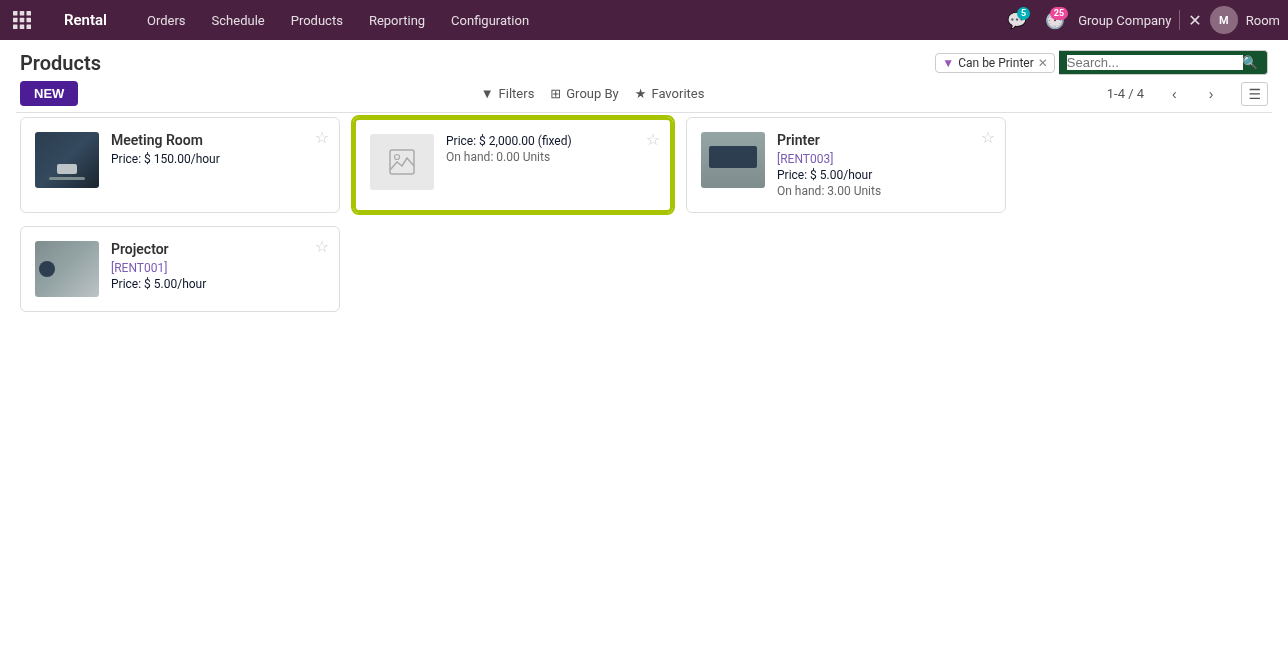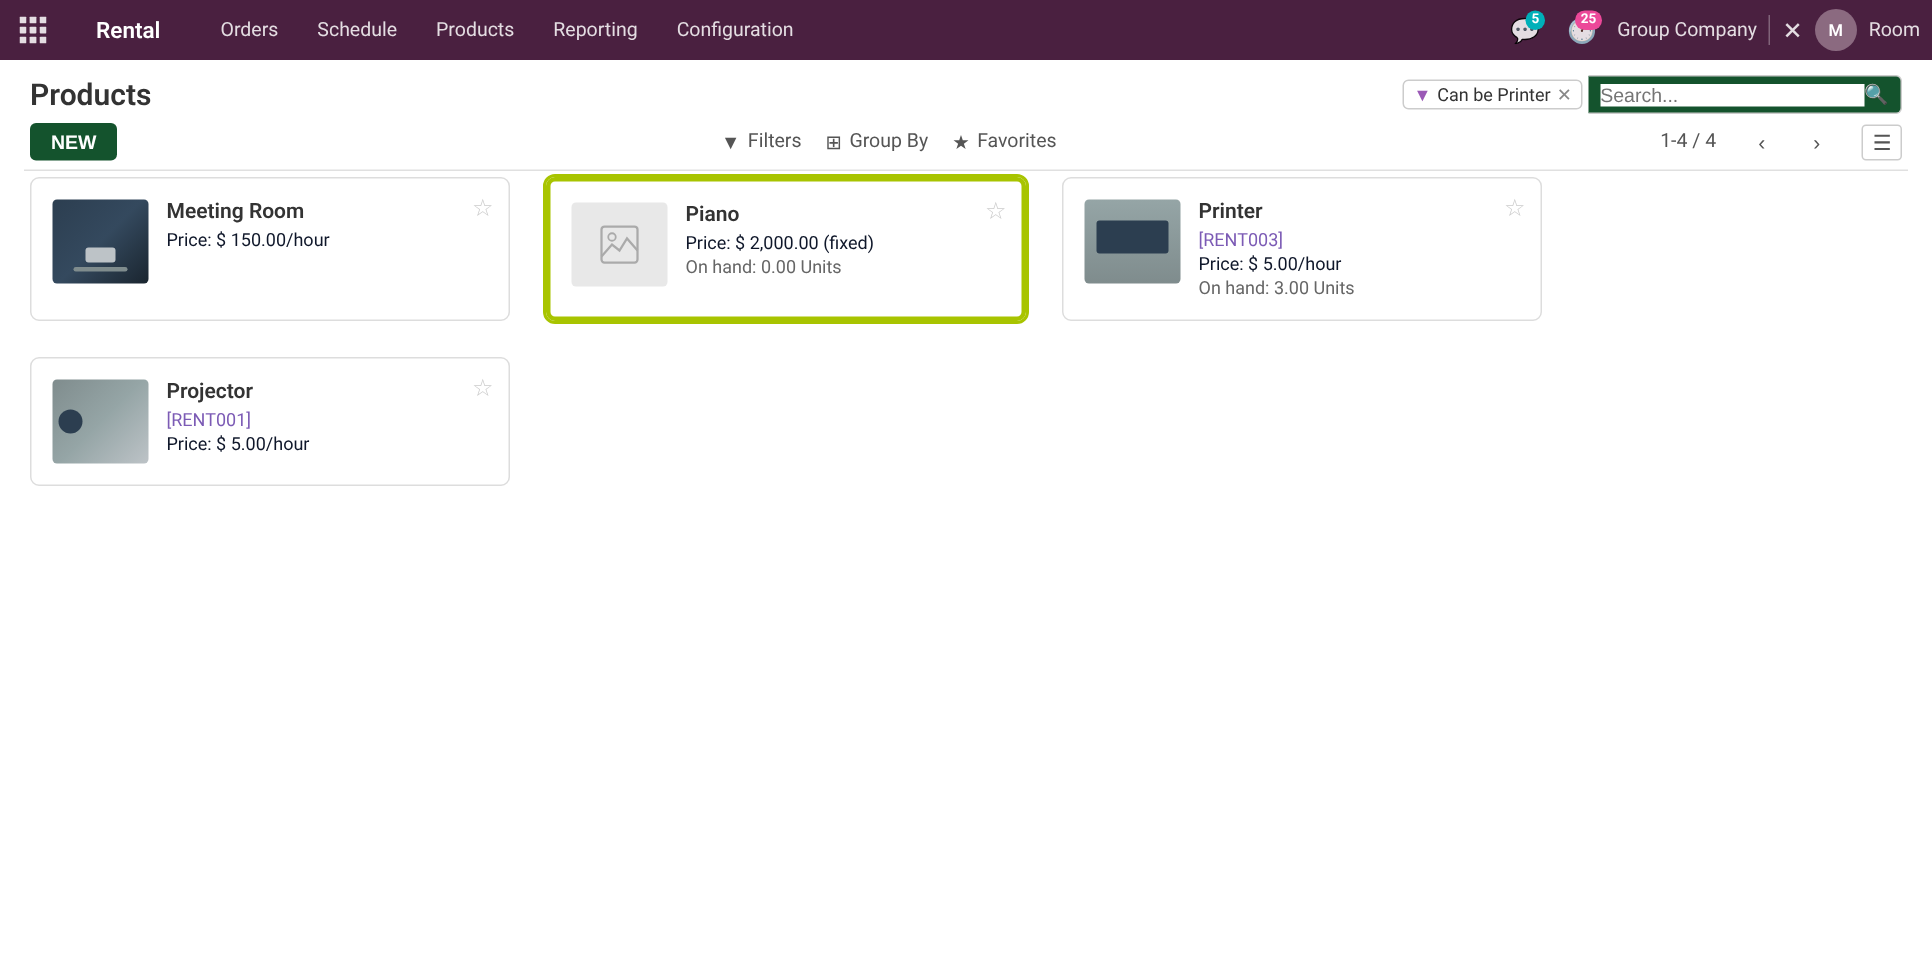--- a/index.html
+++ b/index.html
@@ -155,21 +155,21 @@
 
     
     .toolbar {
       display: flex;
       align-items: center;
       justify-content: space-between;
       padding: 6px 20px;
     }
     .toolbar-left { display: flex; align-items: center; gap: 8px; }
     .btn-new {
-      background: #14532d;
+      background: #4c1d95;
       color: #fff;
       border: none;
       border-radius: 4px;
       padding: 5px 14px;
       font-size: 13px;
       font-weight: 600;
       cursor: pointer;
     }
     .toolbar-filters {
       display: flex;
@@ -206,21 +206,21 @@
       cursor: pointer;
       color: #555;
       font-size: 14px;
       padding: 3px 6px;
       border-radius: 3px;
     }
 
     
     .cards-grid {
       display: flex;
-      gap: 16px;
+      gap: 5px;
       padding: 0 16px 20px 16px;
       flex-wrap: wrap;
     }
     .product-card {
       width: 320px;
       margin: 4px;
       background: #fff;
       border: 1px solid #ddd;
       border-radius: 6px;
       padding: 14px;
@@ -443,21 +443,20 @@
 
     <div class="product-card selected">
       <div class="product-img-placeholder">
         <svg width="28" height="28" viewBox="0 0 28 28" fill="none" xmlns="http://www.w3.org/2000/svg">
           <rect x="2" y="2" width="24" height="24" rx="2" stroke="#aaa" stroke-width="1.5" fill="none"></rect>
           <polyline points="2,22 9,14 14,18 19,10 26,18" stroke="#aaa" stroke-width="1.5" fill="none"></polyline>
           <circle cx="9" cy="9" r="2.5" stroke="#aaa" stroke-width="1.2" fill="none"></circle>
         </svg>
       </div>
       <div class="product-info">
-        <div class="product-name">Piano</div>
         <div class="product-price">Price: $ 2,000.00 (fixed)</div>
         <div class="product-stock">On hand: 0.00 Units</div>
       </div>
       <span class="product-fav">☆</span>
     </div>
 
     <div class="product-card">
       <div class="printer-img"></div>
       <div class="product-info">
         <div class="product-name">Printer</div>

